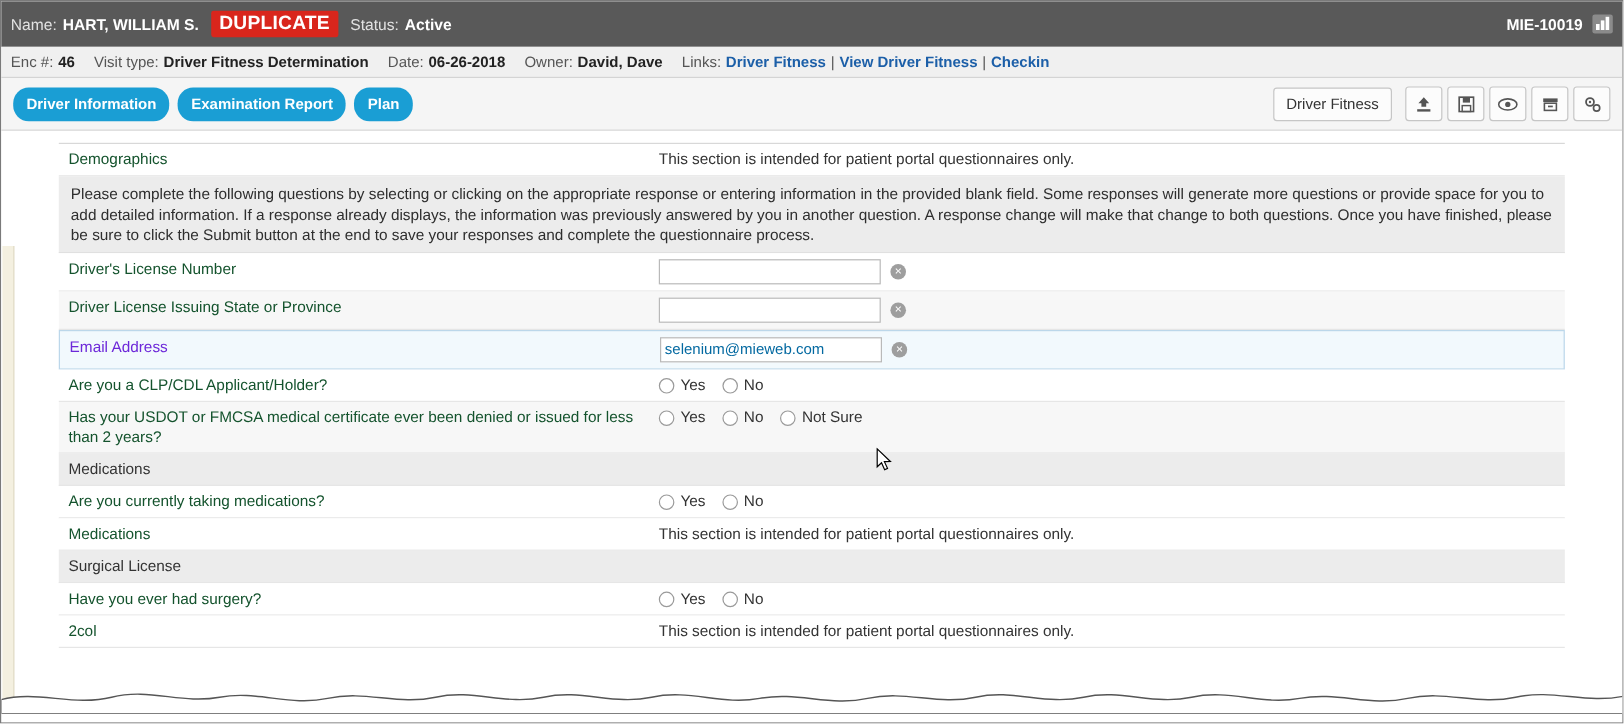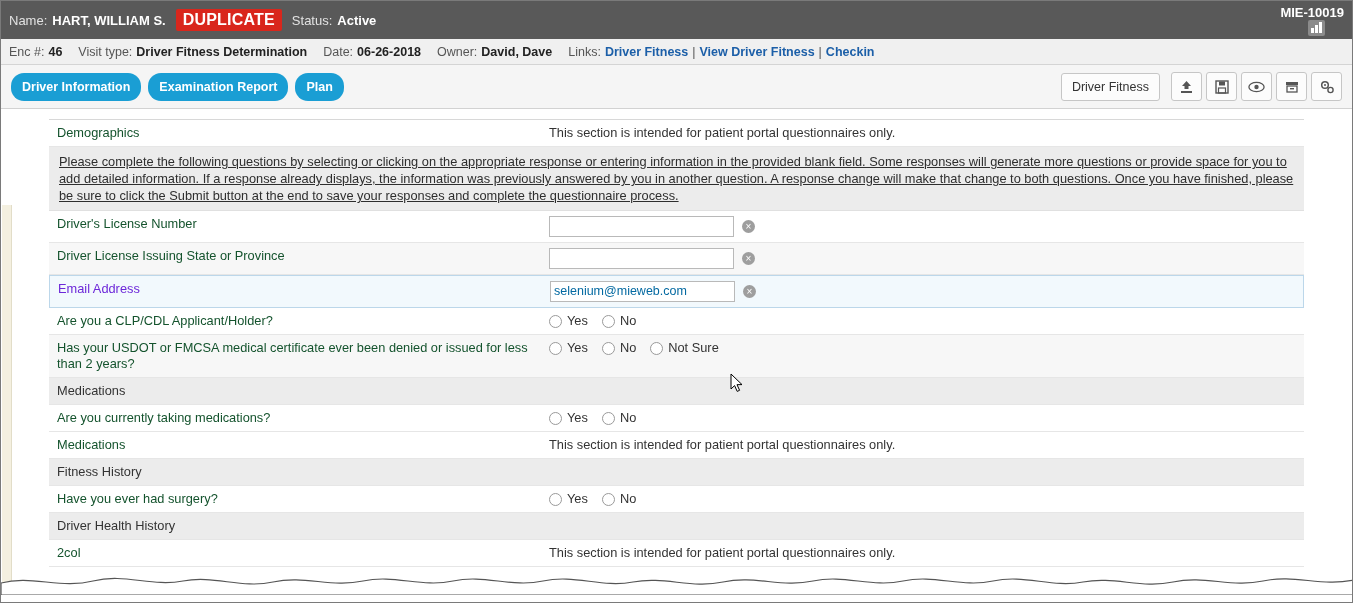--- a/index.html
+++ b/index.html
@@ -45,21 +45,20 @@
     margin: 0 10px;
     border-radius: 2px;
     letter-spacing: .2px;
   }
   .patient-bar .right {
     margin-left: auto;
     display: flex;
     align-items: center;
     font-weight: bold;
     font-size: 13px;
-    flex-direction: column;
   }
   .chart-ico {
     display: inline-block;
     margin-left: 8px;
     width: 17px; height: 16px;
     background: #8b8b8b;
     border-radius: 2px;
     position: relative;
   }
   .chart-ico i {
@@ -188,21 +187,20 @@
     background: #ececec;
   }
   .section-row .q { color: #333; }
   .note-row {
     background: #ececec;
     padding: 6px 10px;
     font-size: 12.8px;
     line-height: 17px;
     color: #2e2e2e;
     border-bottom: 1px solid #e0e0e0;
-    text-decoration: underline;
   }
   .inline-note {
     background: #ececec;
     padding: 6px 8px;
     font-size: 12.8px;
     color: #2e2e2e;
     border-bottom: 1px solid #e0e0e0;
   }
   .white { background: #ffffff; }
   .grey { background: #f7f7f7; }
@@ -455,42 +453,38 @@
         </div>
       </div>
 
 
       <div class="row white">
         <div class="q">Medications</div>
         <div class="a">This section is intended for patient portal questionnaires only.</div>
       </div>
 
       <div class="row section-row">
-        <div class="q">Fitness History</div>
+        <div class="q">Surgical License</div>
         <div class="a"></div>
       </div>
 
       <div class="row white">
         <div class="q">Have you ever had surgery?</div>
         <div class="a">
           <span class="opt">
               <span class="radio"></span>
               <span>Yes</span>
             </span>
           <span class="opt">
               <span class="radio"></span>
               <span>No</span>
             </span>
         </div>
       </div>
 
-      <div class="row section-row">
-        <div class="q">Driver Health History</div>
-        <div class="a"></div>
-      </div>
 
       <div class="row white">
         <div class="q">2col</div>
         <div class="a">This section is intended for patient portal questionnaires only.</div>
       </div>
 
     </div>
 
     <svg class="torn" viewBox="0 0 1353 26" preserveAspectRatio="none">
       <path d="M0,14 C30,6 60,20 92,12 C124,4 150,18 182,12 C214,6 240,20 272,13 C304,6 330,19 362,12 C394,5 420,19 452,12 C484,5 510,19 542,12 C574,5 600,19 632,13 C664,7 690,20 722,13 C754,6 780,19 812,12 C844,5 870,19 902,12 C934,5 960,19 992,12 C1024,5 1050,19 1082,13 C1114,7 1140,20 1172,13 C1204,6 1230,19 1262,12 C1294,5 1320,18 1353,11 L1353,26 L0,26 Z" fill="#ffffff" stroke="#555" stroke-width="1.2"></path>

